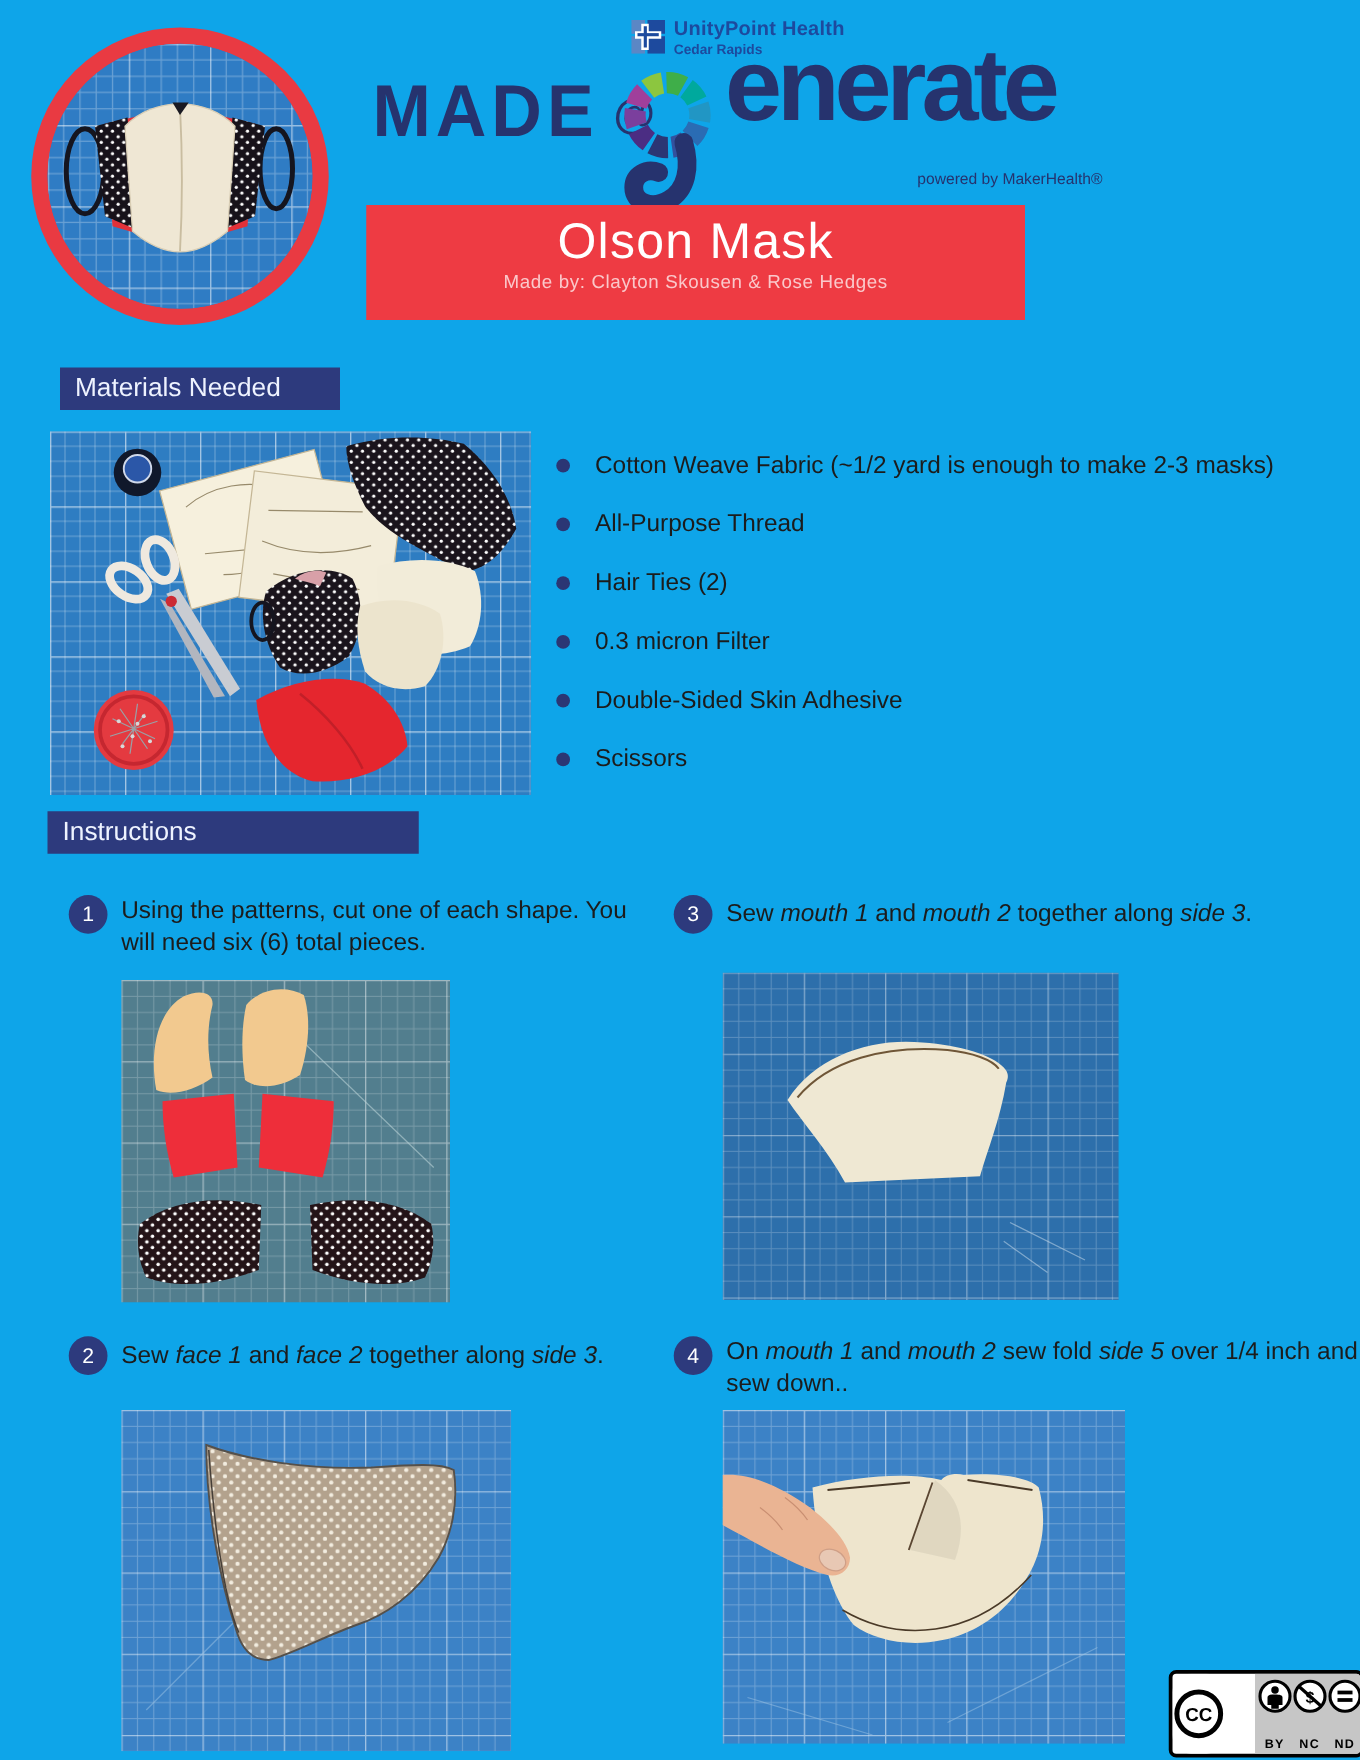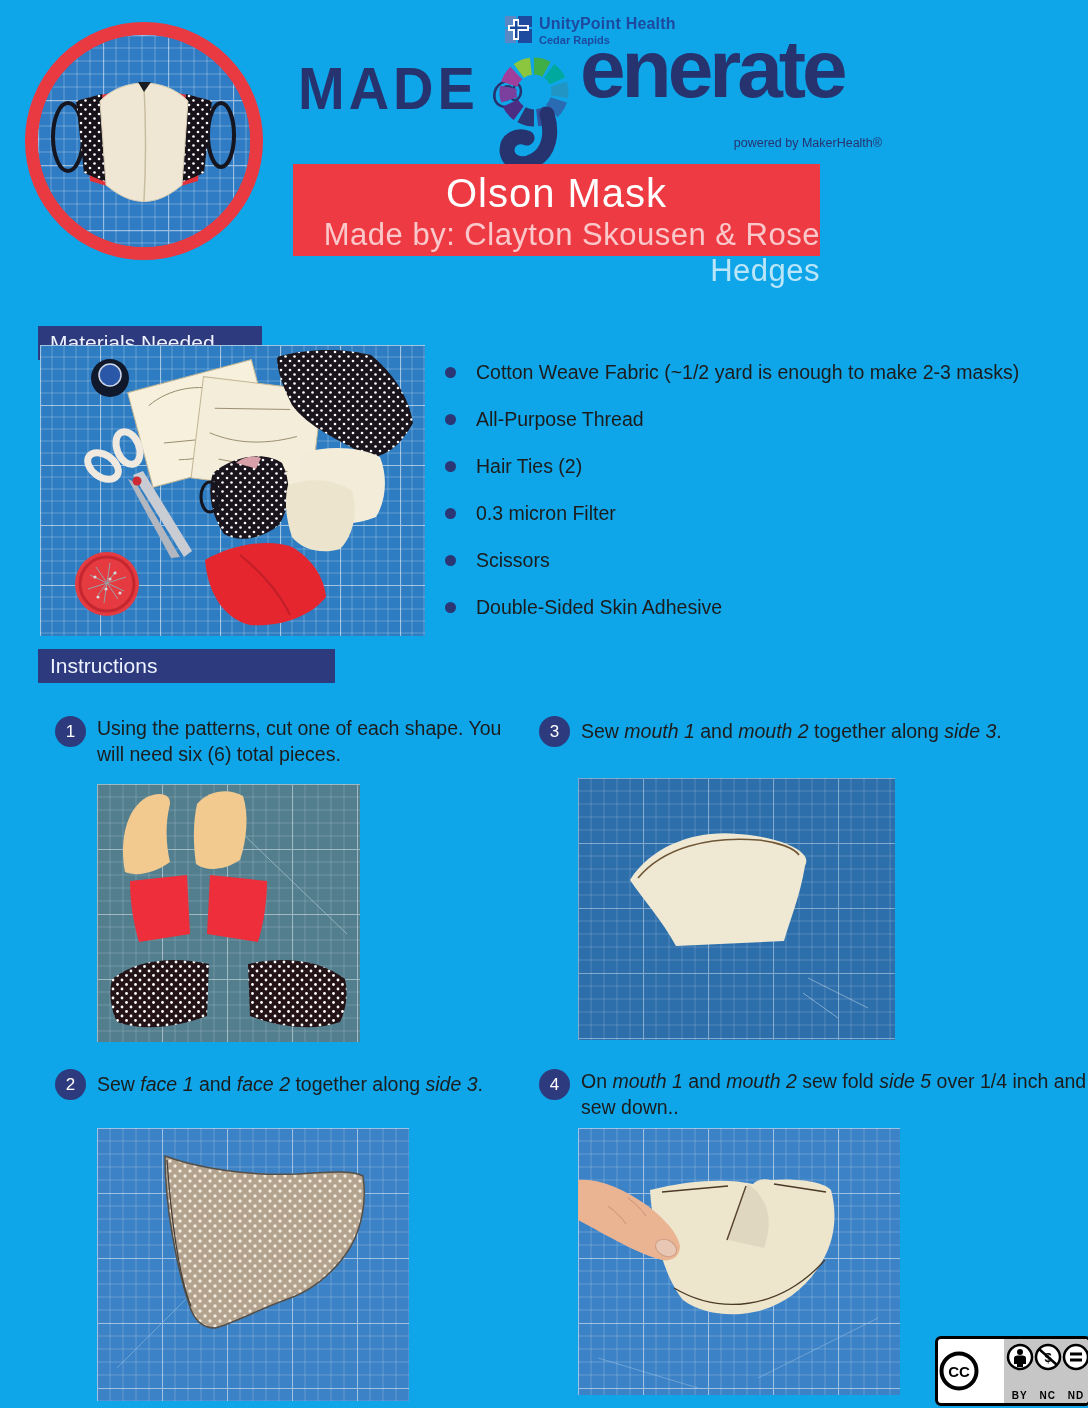--- a/index.html
+++ b/index.html
@@ -23,26 +23,26 @@
   .gen{position:absolute;left:492px;top:36px;width:396px;height:140px;}
   .gen-g{position:absolute;left:2px;top:20px;}
   .gen-rest{position:absolute;left:88px;top:-14px;font-size:82px;font-weight:bold;
             color:#26336e;letter-spacing:-4px;}
   .powered{position:absolute;left:208px;top:100px;width:182px;text-align:right;
            font-size:12.5px;color:#26336e;}
 
   .banner{position:absolute;left:293px;top:164px;width:527px;height:92px;background:#ee3b43;
           text-align:center;color:#fff;}
   .banner-title{font-size:40px;font-weight:normal;letter-spacing:1px;margin-top:7px;}
-  .banner-sub{font-size:31px;color:rgba(255,255,255,.72);margin-top:1px;letter-spacing:.5px;text-align:right;}
+  .banner-sub{font-size:15px;color:rgba(255,255,255,.72);margin-top:1px;letter-spacing:.5px;}
 
   
   .sec-h{position:absolute;background:#2d3a7d;color:#eef3ff;font-size:21px;
          line-height:34px;height:34px;padding-left:12px;box-sizing:border-box;}
-  .mat-h{left:38px;top:294px;width:224px;margin-top:32px;}
+  .mat-h{left:48px;top:294px;width:224px;}
   .ins-h{left:38px;top:649px;width:297px;}
 
   
   .photo{position:absolute;}
   .photo svg{display:block;}
   .mat-photo{left:40px;top:345px;}
   .mat-list{position:absolute;left:445px;top:362px;width:630px;list-style:none;margin:0;padding:0;}
   .mat-item{display:flex;align-items:center;margin-bottom:27px;height:20px;}
   .bullet{width:11px;height:11px;border-radius:50%;background:#2b3674;margin-right:20px;flex:0 0 11px;}
   .mat-text{font-size:19.5px;}
@@ -223,25 +223,25 @@
     <li class="mat-item">
         <span class="bullet"></span>
         <span class="mat-text">Hair Ties (2)</span>
       </li>
     <li class="mat-item">
         <span class="bullet"></span>
         <span class="mat-text">0.3 micron Filter</span>
       </li>
     <li class="mat-item">
         <span class="bullet"></span>
+        <span class="mat-text">Double-Sided Skin Adhesive</span>
+      </li>
+    <li class="mat-item">
+        <span class="bullet"></span>
         <span class="mat-text">Scissors</span>
-      </li>
-    <li class="mat-item">
-        <span class="bullet"></span>
-        <span class="mat-text">Double-Sided Skin Adhesive</span>
       </li>
   </ul>
 
   <div class="sec-h ins-h">Instructions</div>
 
   <div class="step-circle c1">1</div>
   <div class="step-text t1"><span>Using the patterns, cut one of each shape. You will need six (6) total pieces.</span></div>
 
   <div class="step-circle c3">3</div>
   <div class="step-text t3"><span>Sew </span><i>mouth 1</i><span> and </span><i>mouth 2</i><span> together along </span><i>side 3</i><span>.</span></div>

